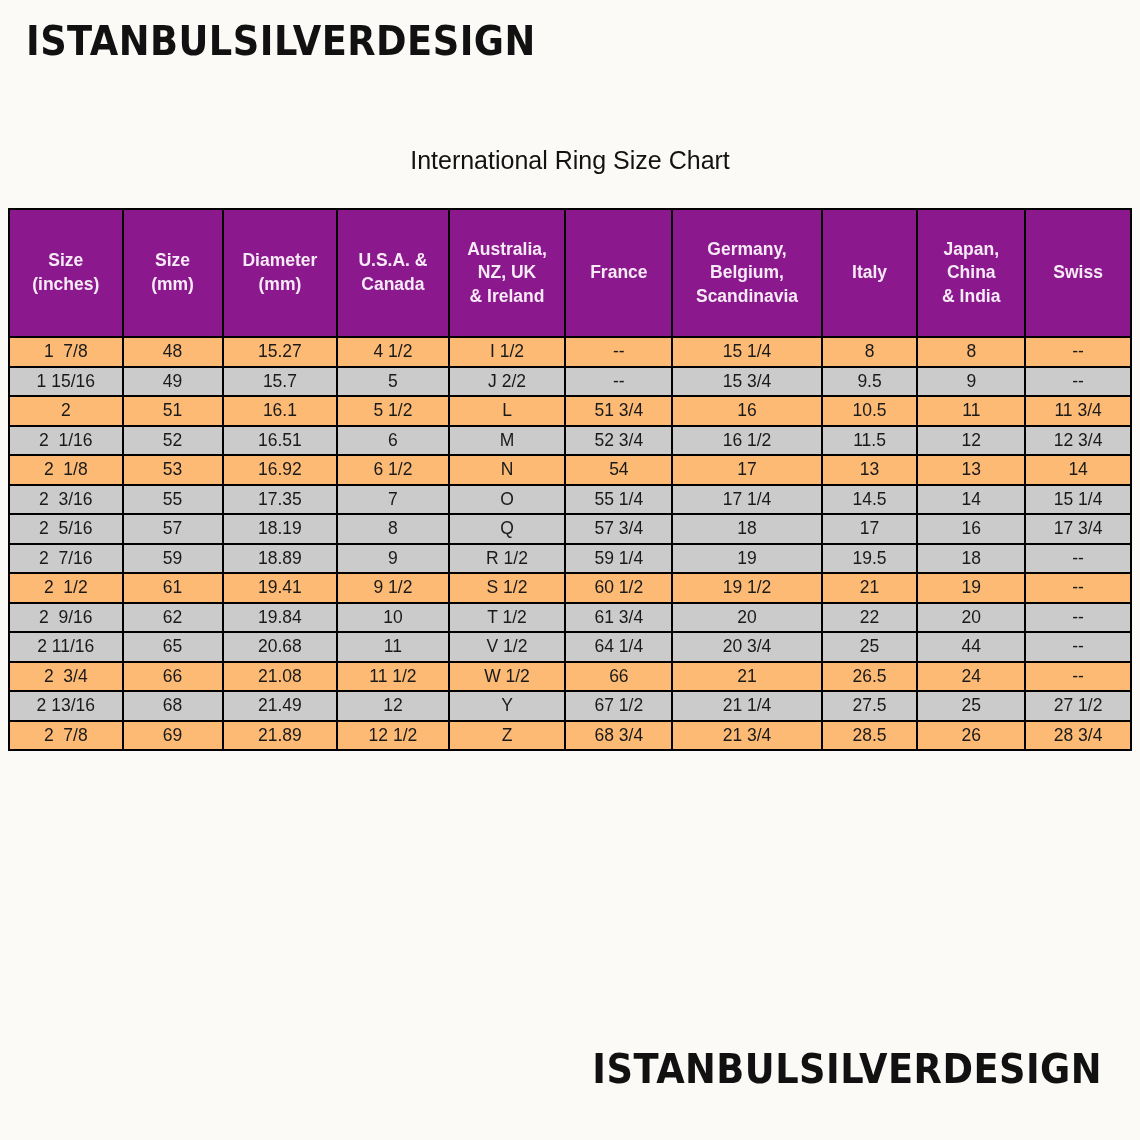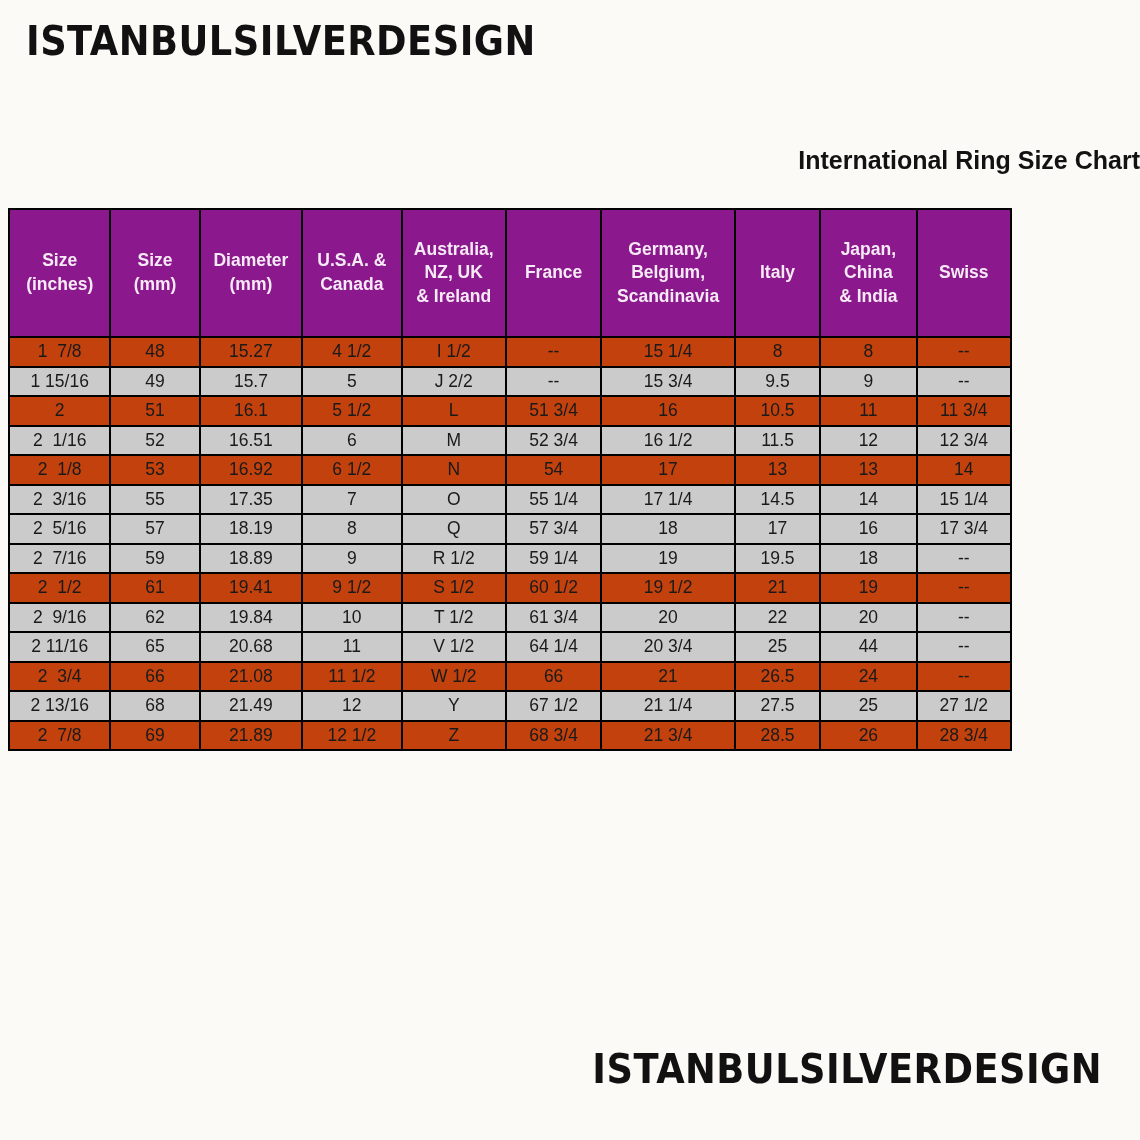--- a/index.html
+++ b/index.html
@@ -20,30 +20,30 @@
   }
   .brand-bottom {
     position: absolute; right: 38px; top: 1046px;
     font-family: "DejaVu Sans", "Liberation Sans", sans-serif;
     font-weight: 800; font-size: 40px; letter-spacing: 0.5px;
     color: #111; transform: scale(0.92, 1); transform-origin: right top;
     white-space: nowrap;
   }
   .chart-title {
     position: absolute; left: 0; top: 146px; width: 1140px;
-    text-align: right;
-    font-size: 25px; font-weight: bold; color: #121212;
+    text-align: center;
+    font-size: 25px; font-weight: normal; color: #121212;
   }
 
   table.ring-table {
     position: absolute; left: 8px; top: 208px;
-    width: 1004px;
+    width: 1124px;
     border-collapse: collapse;
     table-layout: fixed;
-    background: #c2410c;
+    background: #fdba74;
     padding-left: 17px;
   }
   table.ring-table th, table.ring-table td {
     border: 2px solid #000000;
     text-align: center;
     vertical-align: middle;
     overflow: hidden;
   }
   table.ring-table th {
     background: #8B188C;

